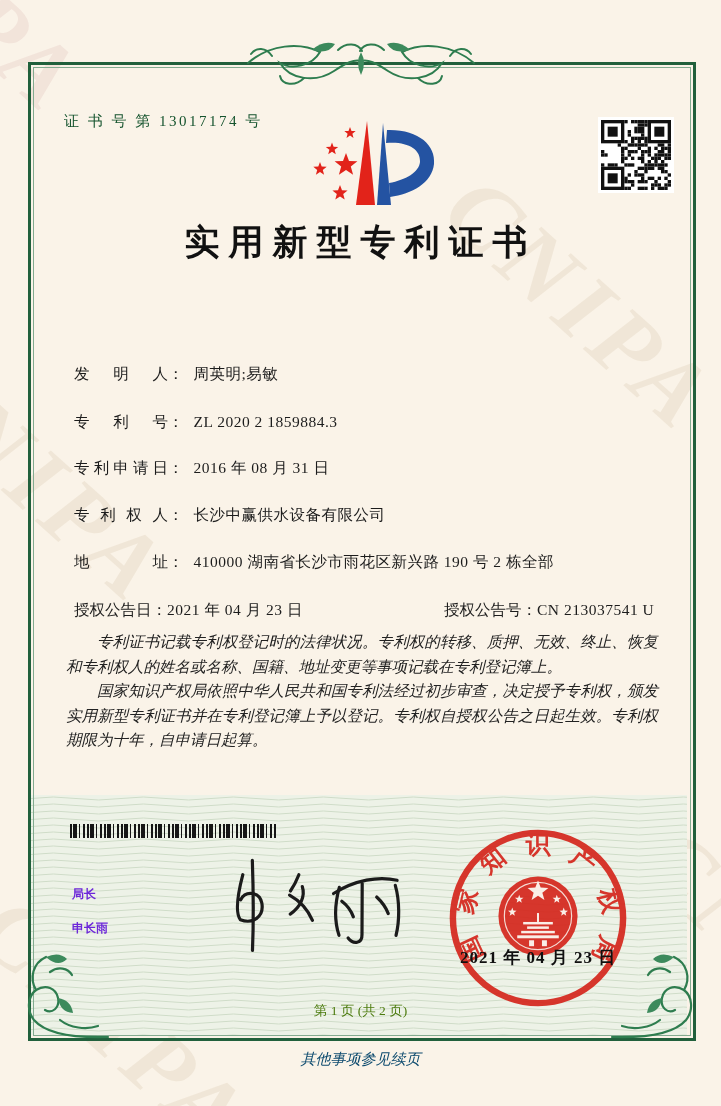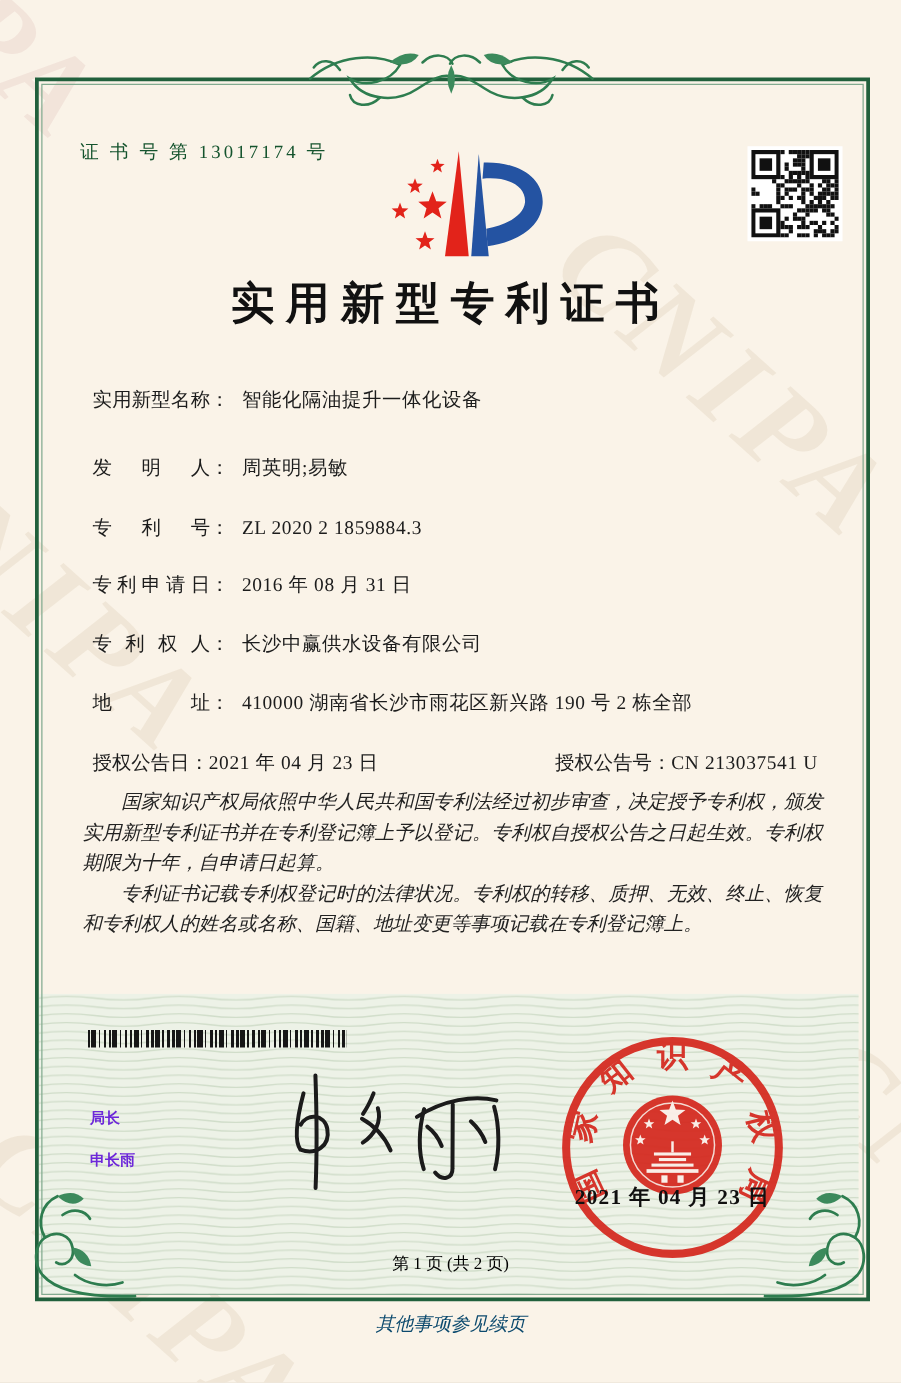--- a/index.html
+++ b/index.html
@@ -34,21 +34,21 @@
   
   .barcode{position:absolute;left:70px;top:824px;width:207px;height:14px;z-index:3;
            background:repeating-linear-gradient(90deg,#161616 0 2px,transparent 2px 3px,#161616 3px 7px,
            transparent 7px 9px,#161616 9px 10px,transparent 10px 13px,#161616 13px 15px,transparent 15px 17px);}
   .director{position:absolute;left:72px;z-index:3;font-family:"Liberation Sans","DejaVu Sans",sans-serif;
             font-weight:bold;font-size:12px;color:#6d28d9;}
   .sig{position:absolute;left:200px;top:852px;width:240px;height:110px;z-index:3;}
   .seal{position:absolute;left:444px;top:824px;width:188px;height:188px;z-index:4;opacity:.93;}
   .sealdate{position:absolute;left:432px;top:946px;width:212px;z-index:5;text-align:center;
             font-size:17px;font-weight:600;letter-spacing:1px;color:#101010;}
-  .pgfoot{position:absolute;left:0;top:1002px;width:100%;text-align:center;z-index:3;font-size:13.5px;color:#000000;}
+  .pgfoot{position:absolute;left:0;top:1002px;width:100%;text-align:center;z-index:3;font-size:13.5px;color:#4d7c0f;}
   .contnote{position:absolute;left:0;top:1050px;width:100%;text-align:center;z-index:3;
             font-style:italic;font-size:15px;color:#0c4a6e;}
   .ornament-top{position:absolute;left:242px;top:36px;width:238px;height:56px;z-index:3;}
   .corner{position:absolute;width:96px;height:92px;z-index:3;}
   .corner.bl{left:16px;top:950px;}
   .corner.br{left:608px;top:950px;transform:scale(-1,1);}
 </style>
 </head>
 <body>
 
@@ -285,23 +285,20 @@
         <rect x="13" y="20" width="1" height="1"></rect>
         <rect x="15" y="20" width="1" height="1"></rect>
         <rect x="17" y="20" width="1" height="1"></rect>
         <rect x="18" y="20" width="1" height="1"></rect>
         <rect x="19" y="20" width="1" height="1"></rect>
       </g>
     </svg>
 
   <div class="title">实用新型专利证书</div>
 
-  <div class="frow" style="top:310px">
-    <span class="flabel">实用新型名称</span><span class="fcolon">：</span><span class="fvalue">智能化隔油提升一体化设备</span>
-  </div>
   <div class="frow" style="top:364px">
     <span class="flabel">发明人</span><span class="fcolon">：</span><span class="fvalue">周英明;易敏</span>
   </div>
   <div class="frow" style="top:412px">
     <span class="flabel">专利号</span><span class="fcolon">：</span><span class="fvalue">ZL 2020 2 1859884.3</span>
   </div>
   <div class="frow" style="top:458px">
     <span class="flabel">专利申请日</span><span class="fcolon">：</span><span class="fvalue">2016 年 08 月 31 日</span>
   </div>
   <div class="frow" style="top:505px">
@@ -311,22 +308,22 @@
     <span class="flabel">地址</span><span class="fcolon">：</span><span class="fvalue">410000 湖南省长沙市雨花区新兴路 190 号 2 栋全部</span>
   </div>
   <div class="frow" style="top:600px;width:600px">
     <span>授权公告日</span><span>：</span><span class="fvalue">2021 年 04 月 23 日</span>
     <span class="grant2">
       <span>授权公告号</span><span>：</span><span class="fvalue">CN 213037541 U</span>
     </span>
   </div>
 
   <div class="paras">
+    <p>专利证书记载专利权登记时的法律状况。专利权的转移、质押、无效、终止、恢复和专利权人的姓名或名称、国籍、地址变更等事项记载在专利登记簿上。</p>
     <p>国家知识产权局依照中华人民共和国专利法经过初步审查，决定授予专利权，颁发实用新型专利证书并在专利登记簿上予以登记。专利权自授权公告之日起生效。专利权期限为十年，自申请日起算。</p>
-    <p>专利证书记载专利权登记时的法律状况。专利权的转移、质押、无效、终止、恢复和专利权人的姓名或名称、国籍、地址变更等事项记载在专利登记簿上。</p>
   </div>
 
   <div class="barcode"></div>
   <div class="director" style="top:886px">局长</div>
   <div class="director" style="top:920px">申长雨</div>
 
   <svg class="sig" viewBox="0 0 240 110">
     <g stroke="#1b1b1b" stroke-width="3.2" fill="none" stroke-linecap="round" transform="rotate(-2 120 55)">
       <path d="M44,20 C38,40 35,58 40,65 C52,70 64,63 62,49 C60,37 46,36 41,45"></path>
       <path d="M54,6 C54,34 53,70 51,96"></path>

